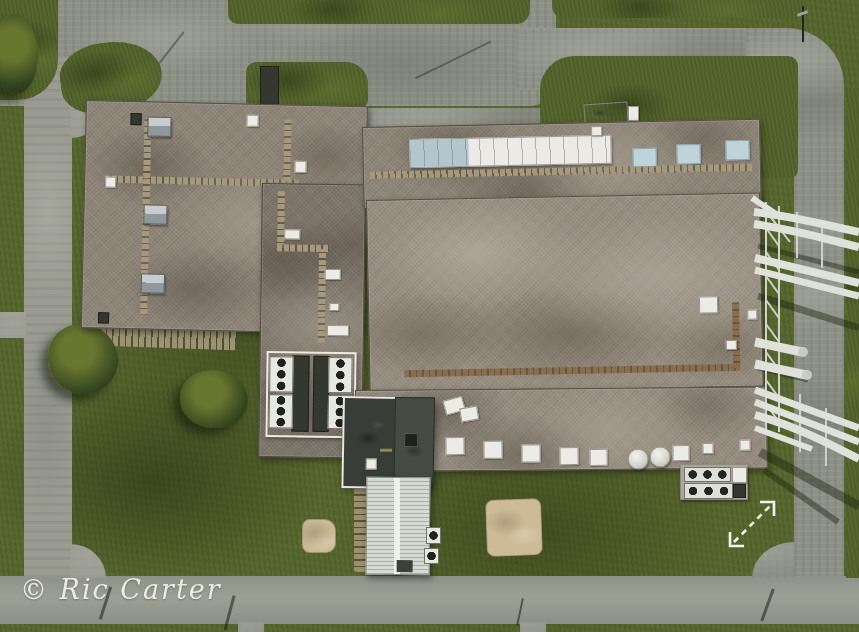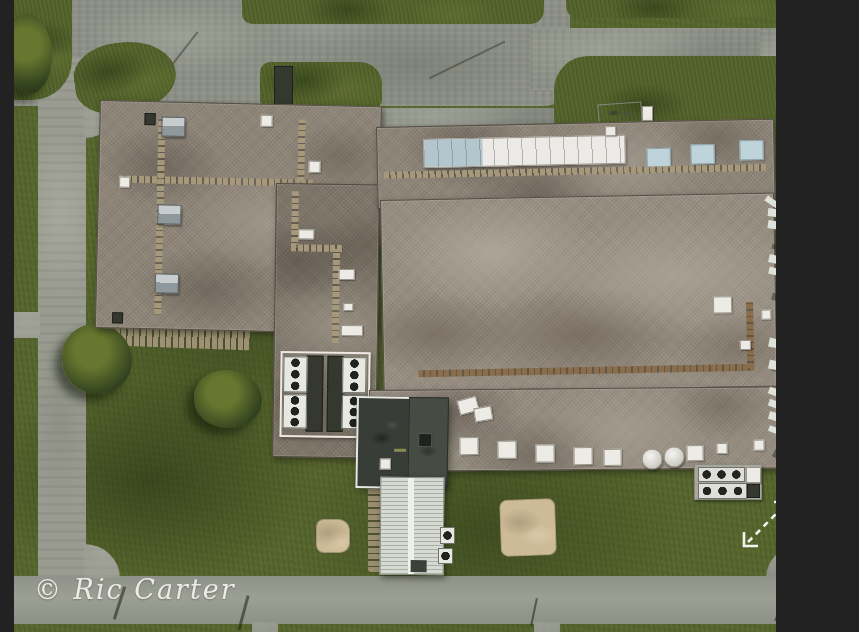--- a/index.html
+++ b/index.html
@@ -1,27 +1,26 @@
 <!DOCTYPE html>
 <html style="--grass: #57662e; --grass-dark: #46552a; --grass-light: #68772f; --bush-dark: #33431f; --asphalt: #8d9086; --asphalt-light: #979a90; --concrete: #9a9c92; --gravel: #8e8578; --gravel-dark: #7d7568; --gravel-light: #a59c8f; --skylight-white: #eceae6; --skylight-blue: #bfd3da; --penthouse-dark: #383d38; --metal-roof-white: #d7d9d3; --pipe-white: #dfe2da; --sand: #cdbb97; --paver-tan: #a6987b; --watermark-color: #f4f2ee; --arrow-color: #f2f3ee;"><head>
 <meta charset="utf-8">
 <style>
   html,body{margin:0;padding:0;background:#222;font-family:"DejaVu Sans",sans-serif;}
   #canvas{
-    position:relative;width:762px;height:632px;overflow:hidden;
+    position:relative;width:859px;height:632px;overflow:hidden;
     background-color:var(--grass,#57662e);
     background-image:
       radial-gradient(ellipse 240px 150px at 18% 76%, rgba(33,46,17,.55), transparent 70%),
       radial-gradient(ellipse 280px 170px at 62% 84%, rgba(40,54,20,.5), transparent 70%),
       radial-gradient(ellipse 200px 120px at 82% 22%, rgba(112,126,56,.35), transparent 70%),
       radial-gradient(ellipse 300px 160px at 42% 14%, rgba(100,115,50,.3), transparent 70%),
       radial-gradient(ellipse 260px 180px at 28% 55%, rgba(46,60,24,.4), transparent 70%),
       repeating-linear-gradient(83deg, rgba(18,28,9,.09) 0 2px, transparent 2px 5px),
       repeating-linear-gradient(7deg, rgba(132,146,72,.08) 0 3px, transparent 3px 7px);
-    margin-left: 14px;
   }
   .abs{position:absolute;}
   .asphalt{
     background-color:var(--asphalt,#8d9086);
     background-image:
       radial-gradient(ellipse 140px 50px at 30% 35%, rgba(172,175,164,.5), transparent 70%),
       radial-gradient(ellipse 180px 60px at 72% 62%, rgba(118,121,111,.55), transparent 70%),
       radial-gradient(ellipse 90px 40px at 55% 20%, rgba(165,168,158,.4), transparent 70%),
       repeating-linear-gradient(90deg, rgba(0,0,0,.05) 0 3px, transparent 3px 8px),
       repeating-linear-gradient(0deg, rgba(255,255,255,.05) 0 2px, transparent 2px 6px);

